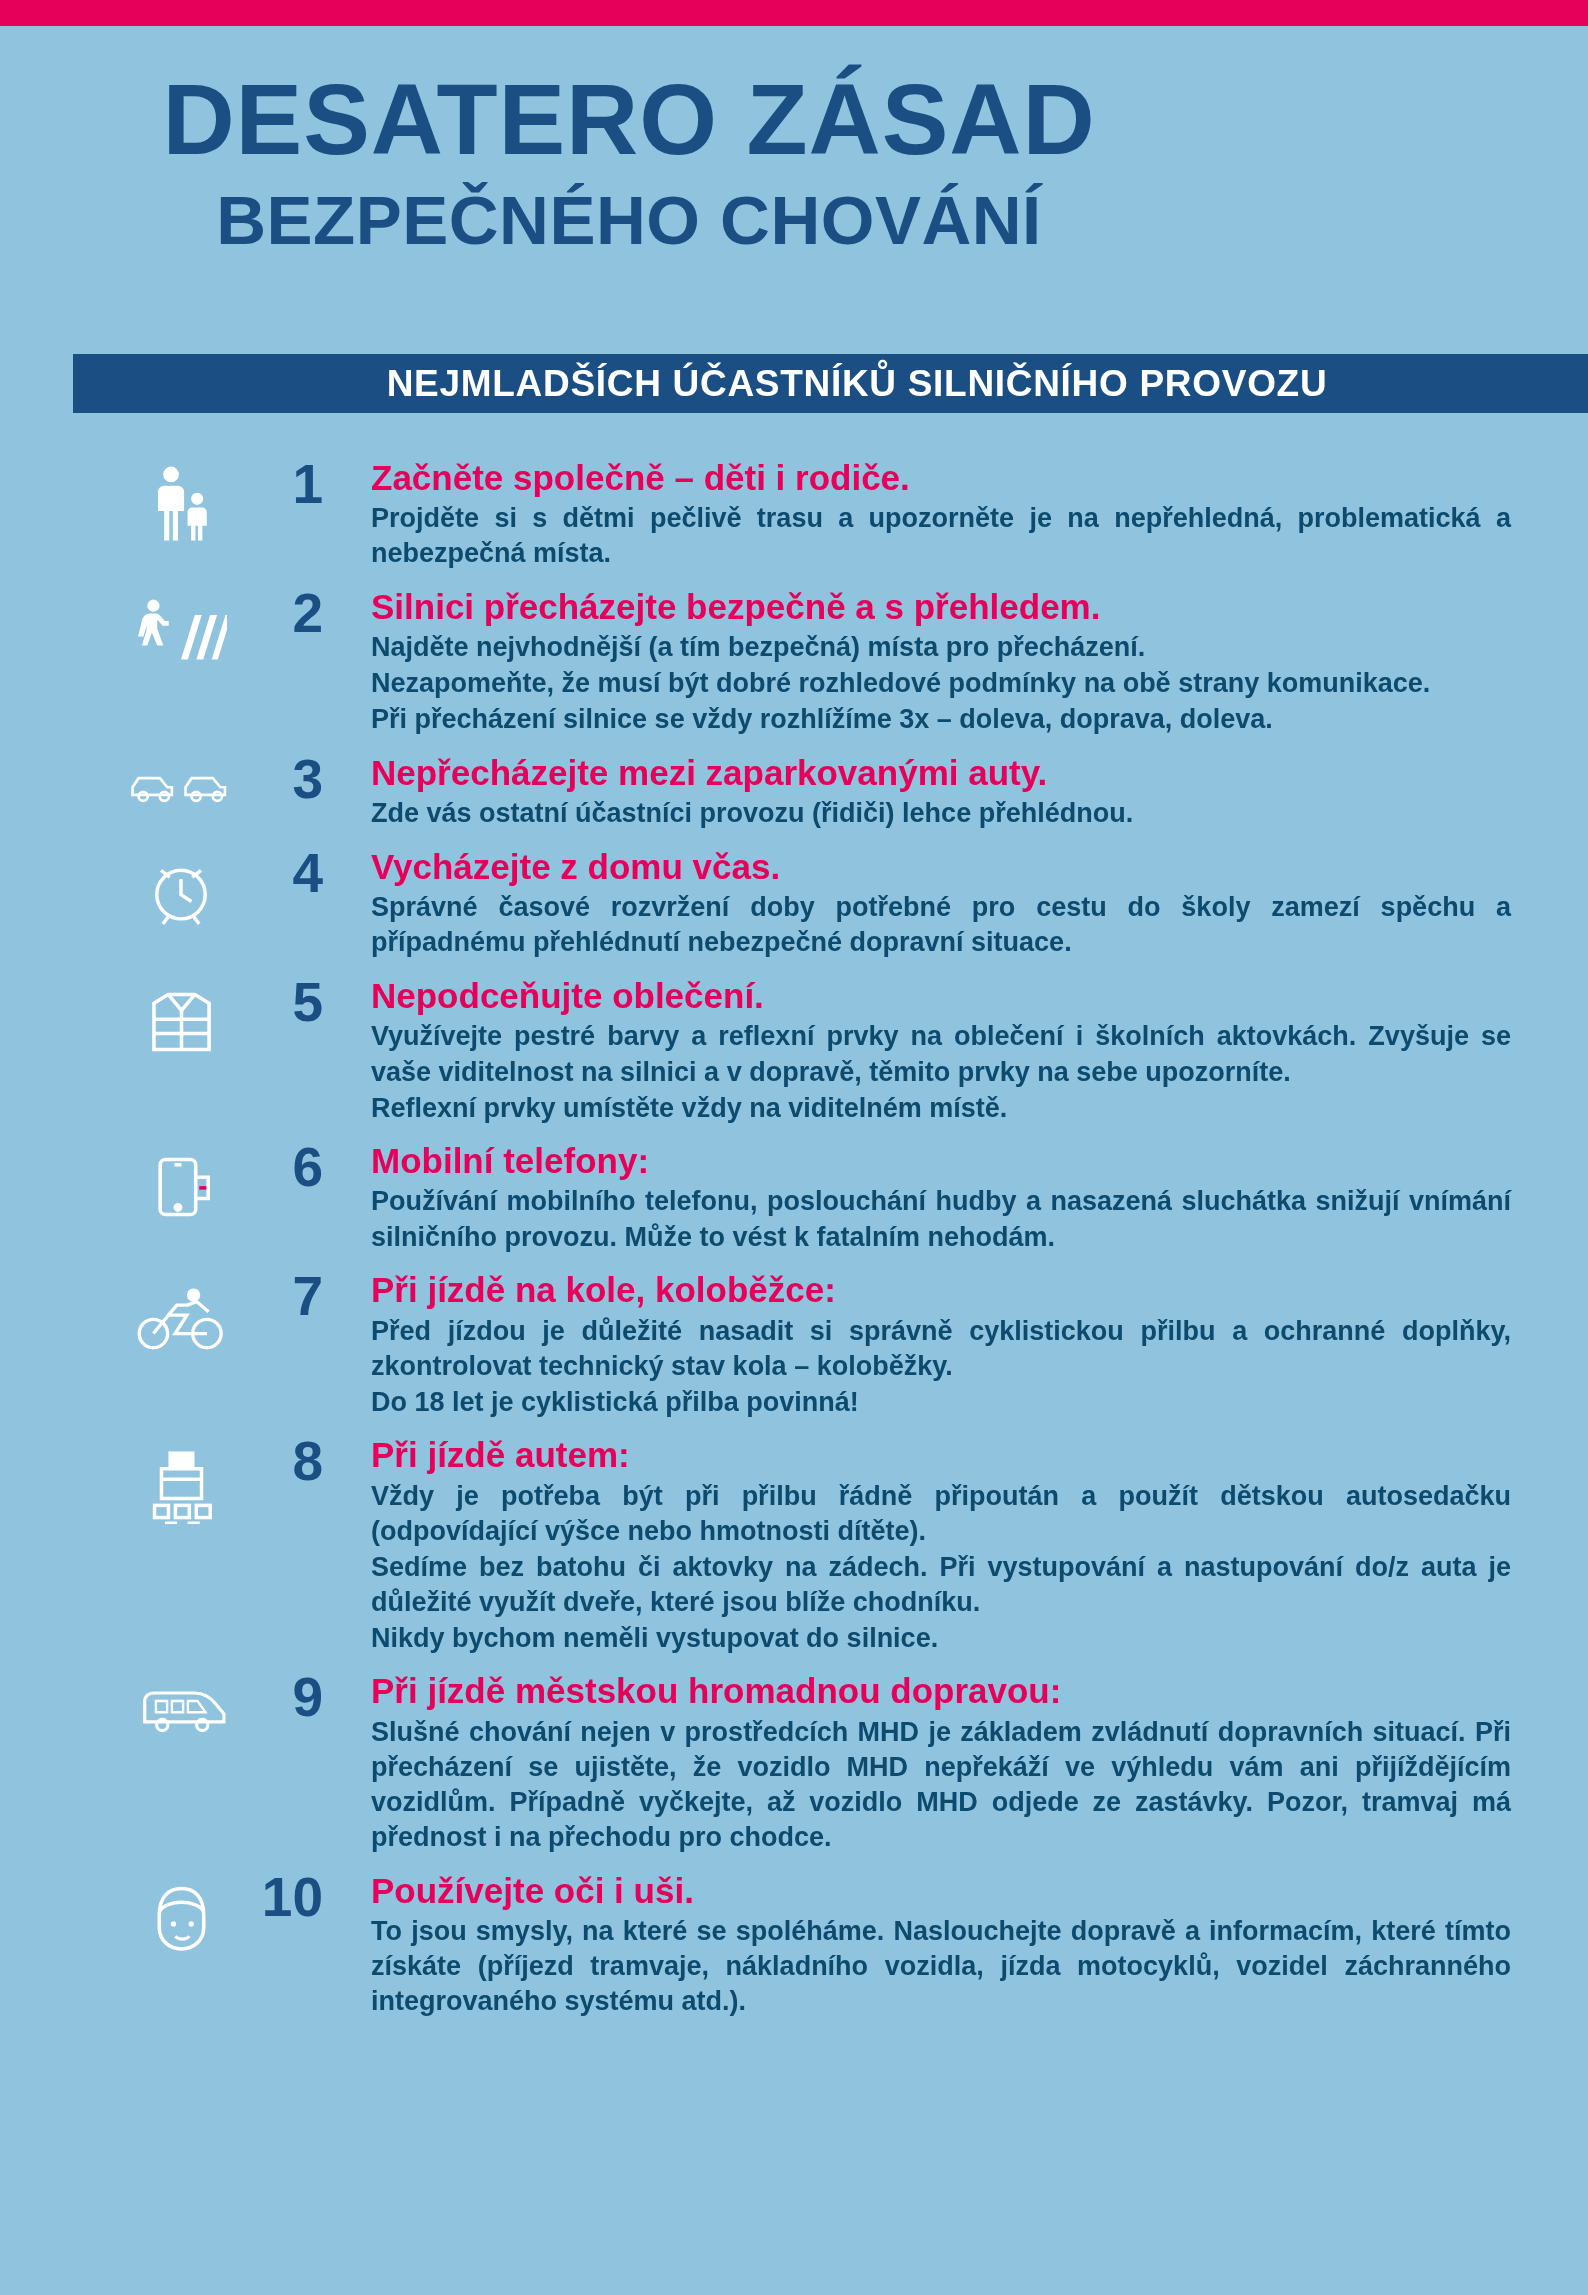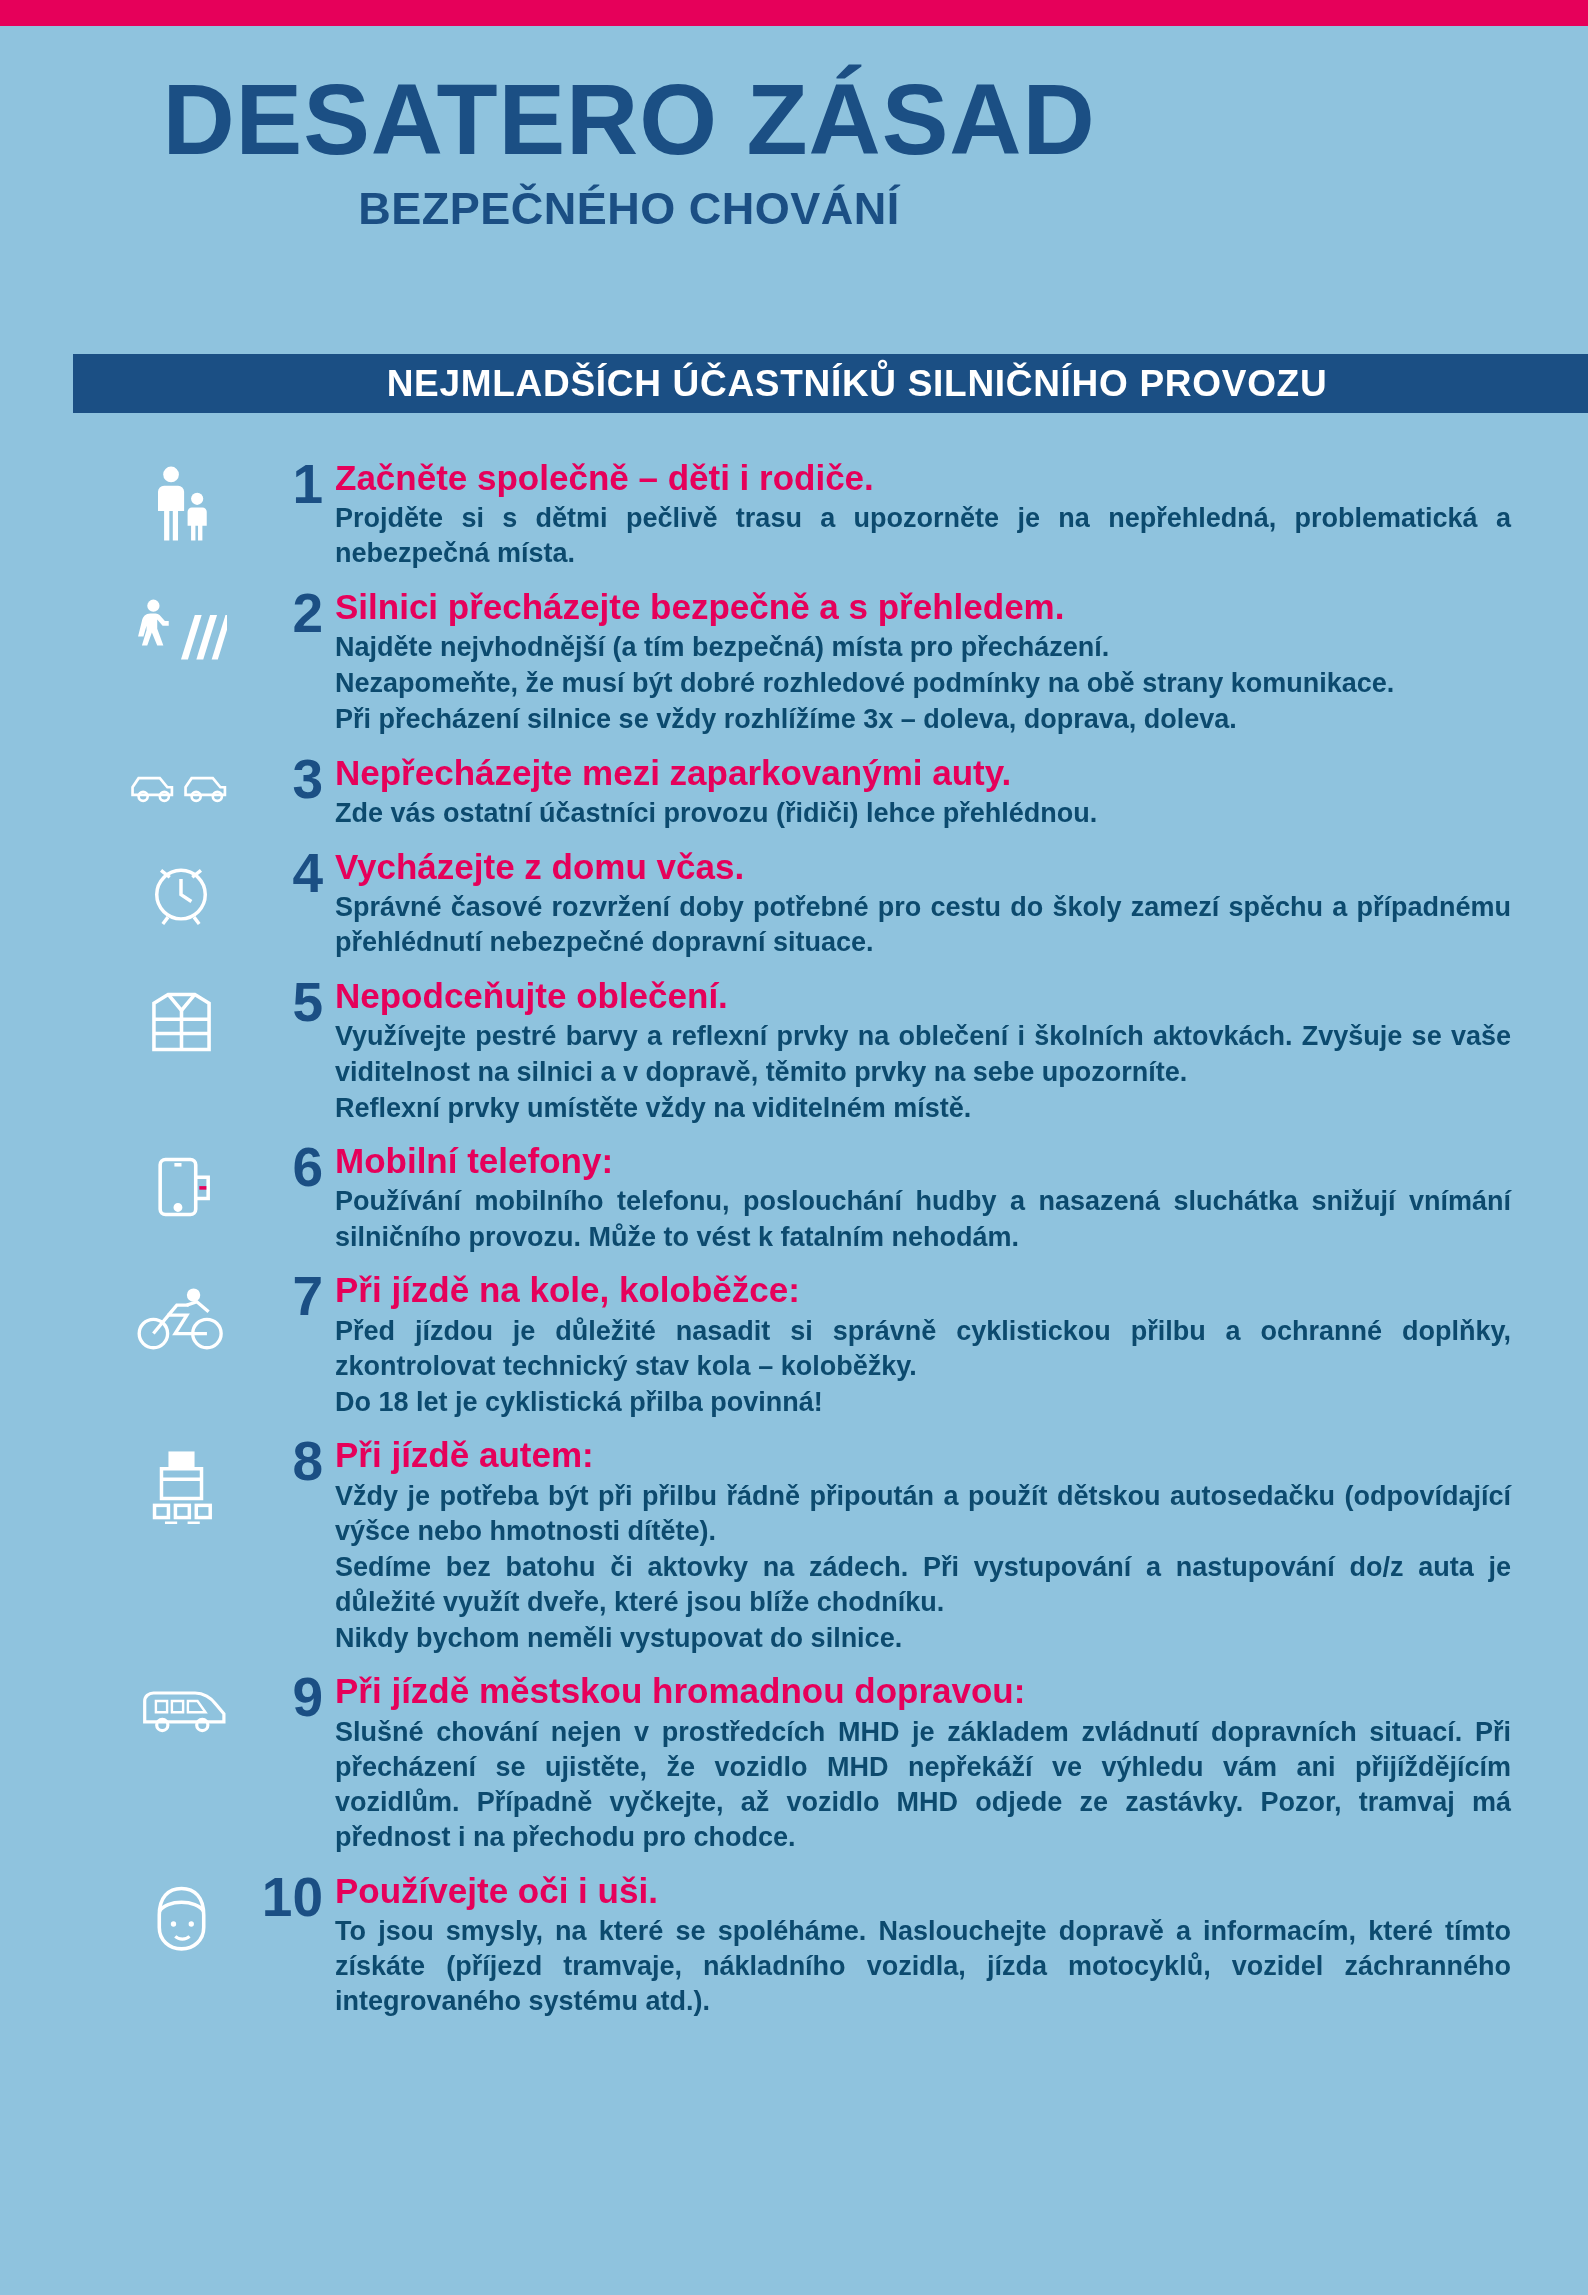--- a/index.html
+++ b/index.html
@@ -39,21 +39,21 @@
   }
   .title-1 {
     font-size: 100px;
     font-weight: bold;
     color: #1b4f84;
     letter-spacing: 0.9px;
     line-height: 1.0;
     margin: 0;
   }
   .title-2 {
-    font-size: 45px;
+    font-size: 69px;
     font-weight: bold;
     color: #1b4f84;
     letter-spacing: 0.5px;
     line-height: 1.0;
     margin-top: 16.5px;
   }
   .subtitle-band {
     position: absolute;
     left: 73px;
     top: 354px;
@@ -104,20 +104,21 @@
     box-sizing: border-box;
   }
   .num {
     color: #1b4f84;
     font-size: 55px;
     font-weight: bold;
     line-height: 0.92;
   }
   .text-cell {
     flex: 1;
+    margin-left: 36px;
   }
   .head {
     color: #e6005a;
     font-size: 35px;
     font-weight: bold;
     line-height: 1.08;
     margin-bottom: 4.6px;
   }
   .body {
     color: #0c4a6e;

